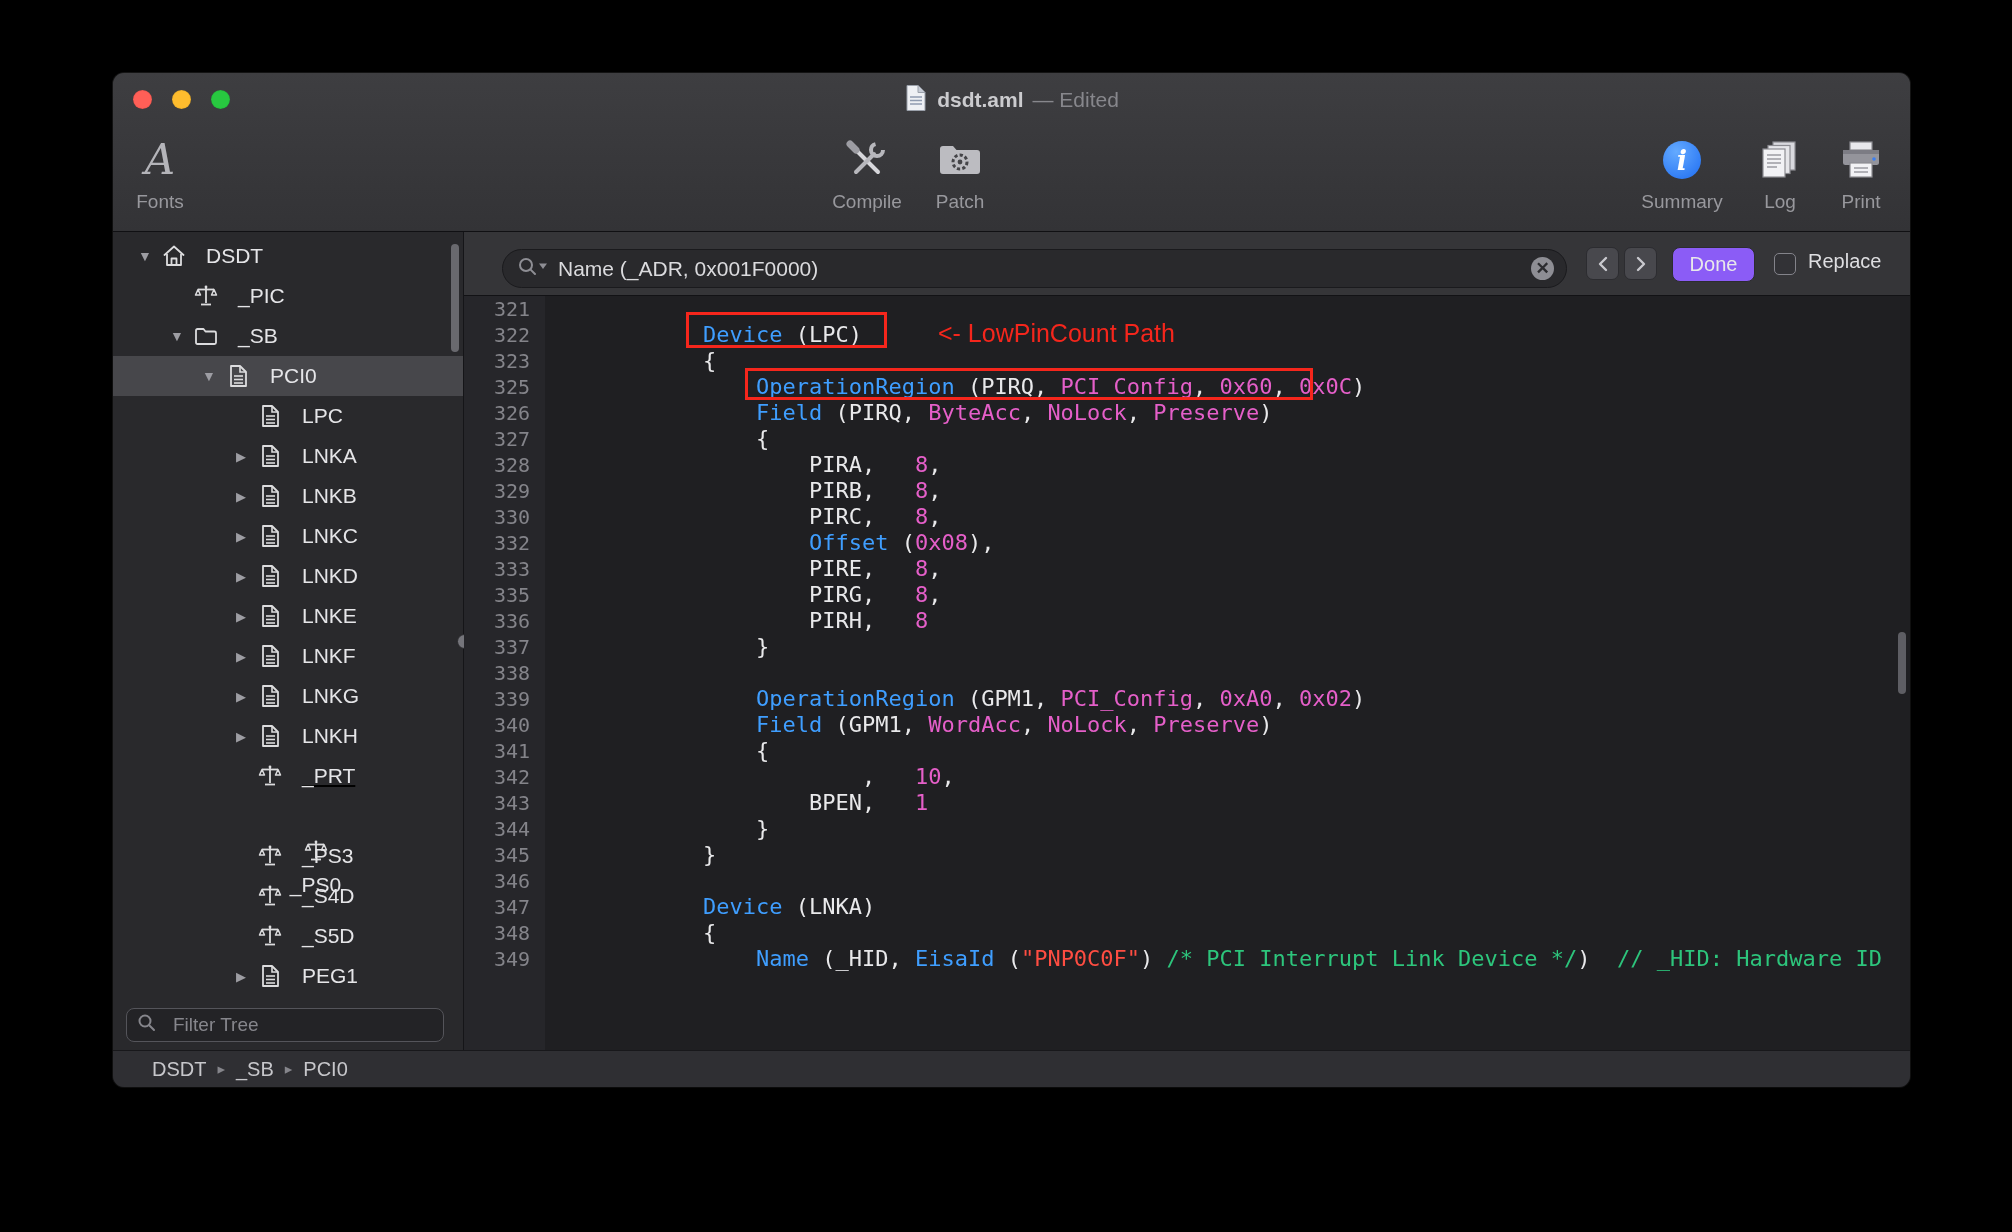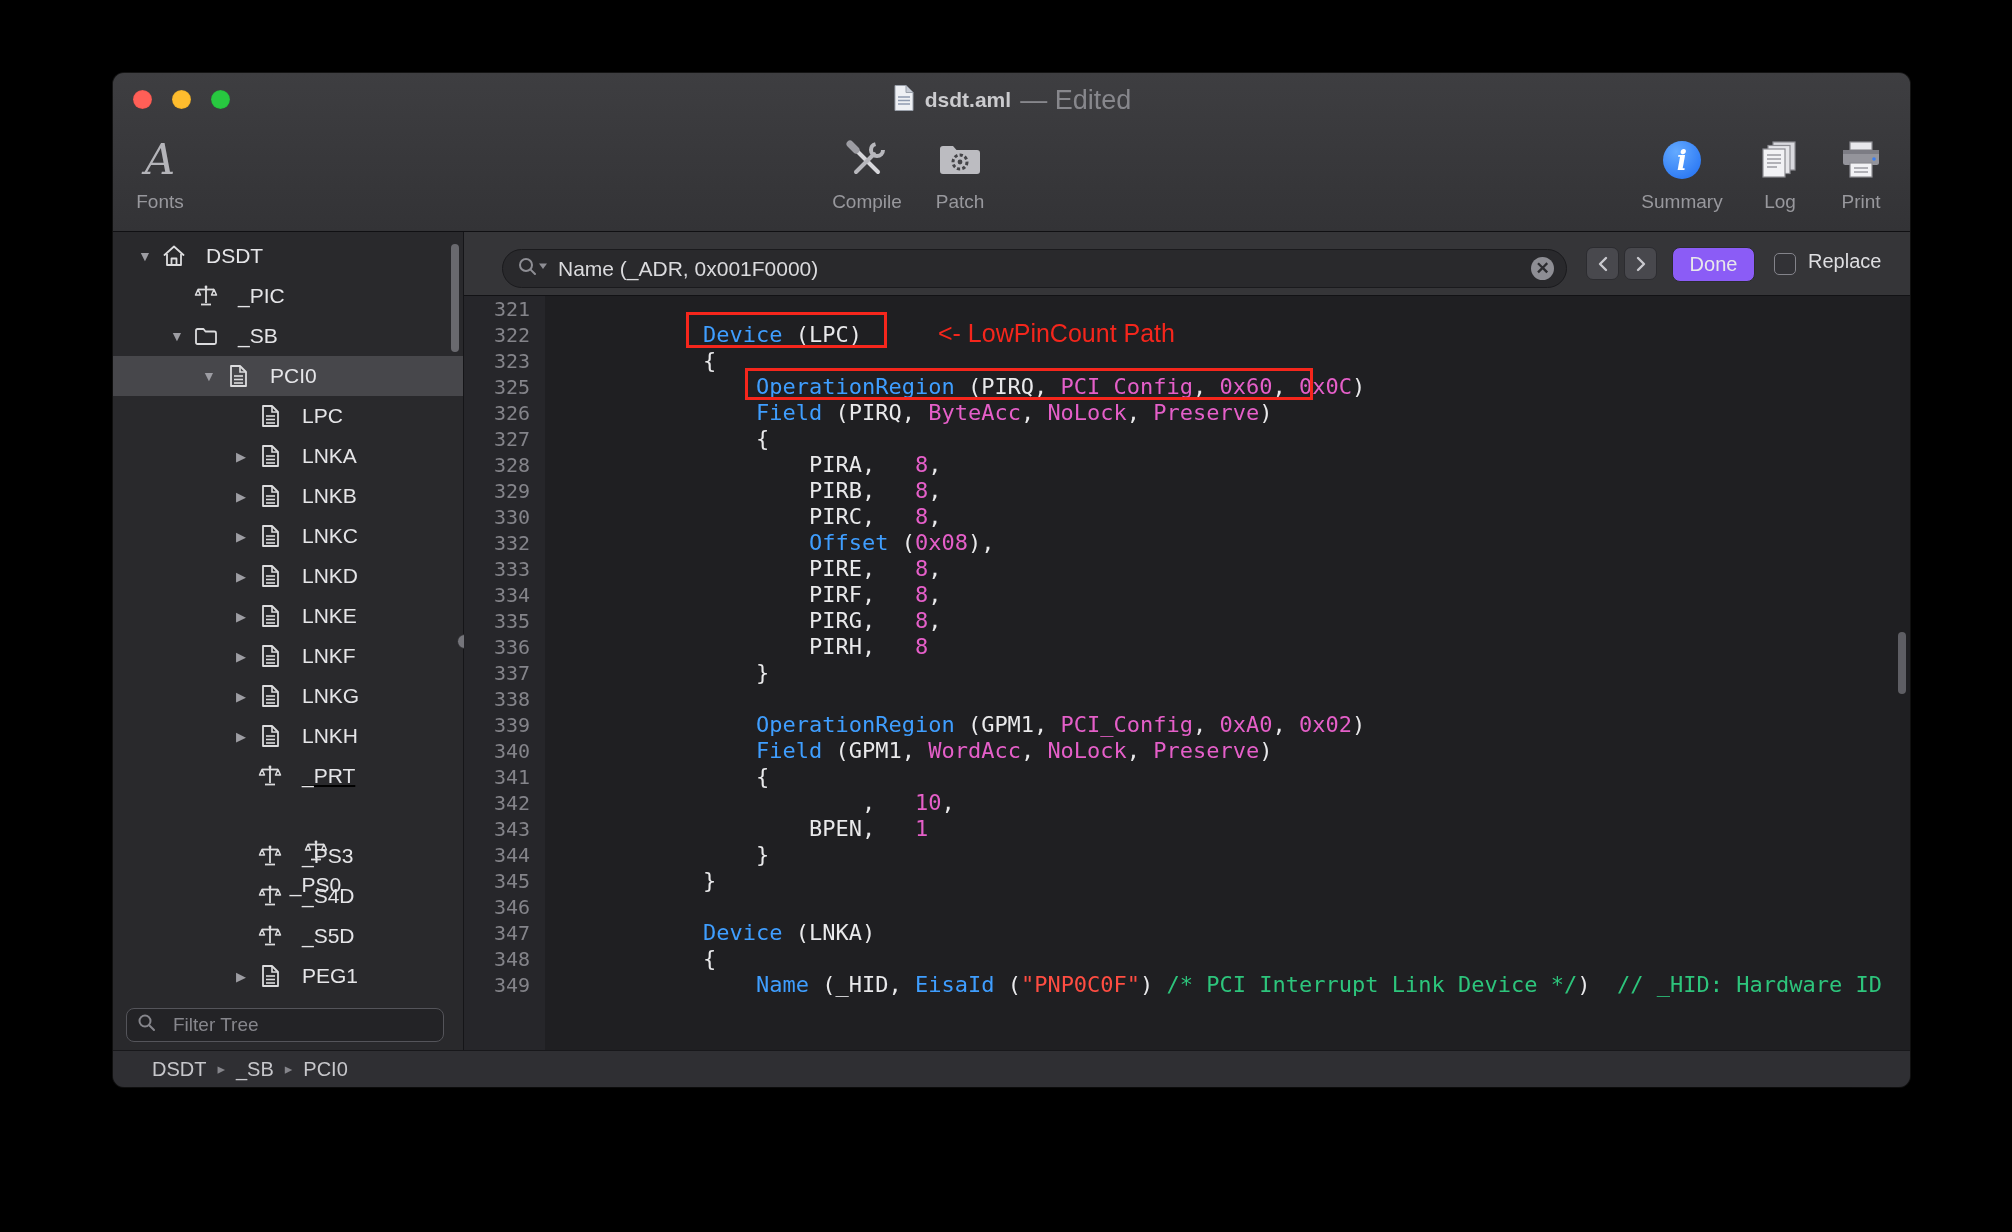--- a/index.html
+++ b/index.html
@@ -11,21 +11,21 @@
 
   
   .header{position:absolute;left:0;top:0;width:100%;height:159px;
     background:linear-gradient(#3e3e41,#333336);border-bottom:1px solid #101013}
   .tl{position:absolute;top:17px;width:19px;height:19px;border-radius:50%;box-shadow:inset 0 0 1px rgba(0,0,0,.35)}
   .tl.red{left:20px;background:var(--c-traffic_red)}
   .tl.yellow{left:59px;background:var(--c-traffic_yellow)}
   .tl.green{left:98px;background:var(--c-traffic_green)}
   .titlewrap{position:absolute;left:0;right:0;top:12px;height:30px;display:flex;align-items:center;justify-content:center;gap:9px}
   .title-main{font-size:21px;color:#cbcbce;font-weight:700}
-  .title-suffix{font-size:27px;color:#87878c}
+  .title-suffix{font-size:21px;color:#87878c}
   .tb-item{position:absolute;top:58px;width:130px;display:flex;flex-direction:column;align-items:center;cursor:default}
   .tb-icon{height:58px;display:flex;align-items:center;justify-content:center}
   .tb-label{font-size:19px;color:#98989d;margin-top:2px}
   .fonts-a{font-family:"DejaVu Serif",serif;font-style:italic;font-size:42px;color:#b4b4b9;line-height:1}
   .info-circle{width:38px;height:38px;border-radius:50%;background:radial-gradient(circle at 35% 28%,#64aaff,var(--c-info_blue));display:flex;align-items:center;justify-content:center}
   .info-i{font-family:"DejaVu Serif",serif;font-style:italic;font-weight:bold;color:#fff;font-size:27px;line-height:1}
 
   
   .content{position:absolute;left:0;top:159px;width:100%;height:818px}
 
@@ -508,24 +508,20 @@
             </div>
             <div class="code-line">
               <span class="ln">332</span>
               <span class="code-text"><span class="tk-p">                </span><span class="tk-k">Offset</span><span class="tk-p"> (</span><span class="tk-n">0x08</span><span class="tk-p">),</span></span>
             </div>
             <div class="code-line">
               <span class="ln">333</span>
               <span class="code-text"><span class="tk-p">                PIRE,   </span><span class="tk-n">8</span><span class="tk-p">,</span></span>
             </div>
             <div class="code-line">
-              <span class="ln">334</span>
-              <span class="code-text"><span class="tk-p">                PIRF,   </span><span class="tk-n">8</span><span class="tk-p">,</span></span>
-            </div>
-            <div class="code-line">
               <span class="ln">335</span>
               <span class="code-text"><span class="tk-p">                PIRG,   </span><span class="tk-n">8</span><span class="tk-p">,</span></span>
             </div>
             <div class="code-line">
               <span class="ln">336</span>
               <span class="code-text"><span class="tk-p">                PIRH,   </span><span class="tk-n">8</span></span>
             </div>
             <div class="code-line">
               <span class="ln">337</span>
               <span class="code-text"><span class="tk-p">            }</span></span>

